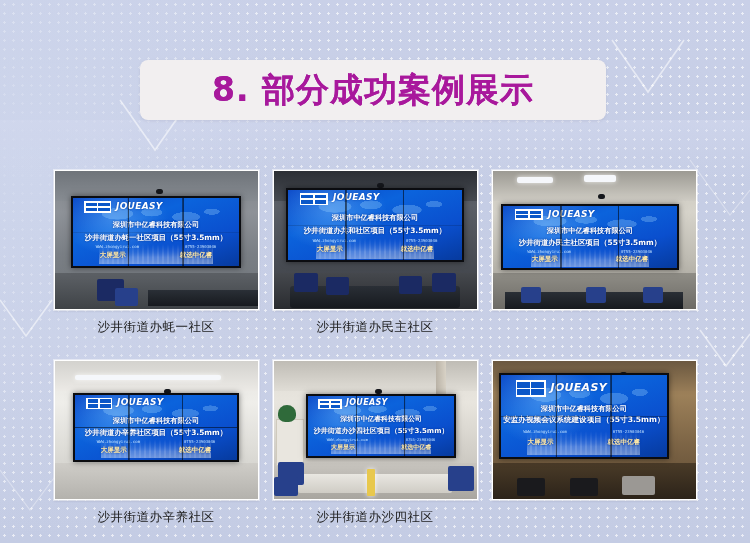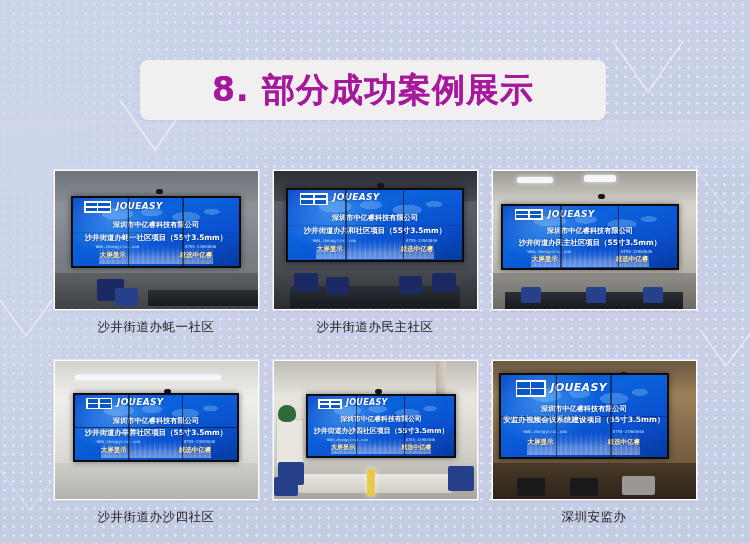--- a/index.html
+++ b/index.html
@@ -365,21 +365,21 @@
               <span>0755-23903046</span>
             </div>
             <div class="skyline"></div>
             <div class="scr-slogan" style="top:80%; font-size:6.5px;">
               <span>大屏显示</span>
               <span>就选中亿睿</span>
             </div>
           </div>
         </div>
       </div>
-      <div class="caption">沙井街道办沙四社区</div>
+      <div class="caption">沙井街道办辛养社区</div>
     </div>
 
     <div class="case">
       <div class="photo">
         <div class="room">
           <div class="wall" style="background:linear-gradient(180deg,#dedbd4 0%,#e8e5de 30%,#d2cfc8 65%,#bcb9b2 100%)"></div>
           <div class="ceiling" style="background:linear-gradient(180deg,#bfbcb5,#e0ddd6)"></div>
           <div class="floor" style="background:linear-gradient(180deg,#c8c5bf,#a8a59f)"></div>
           <div class="pillar" style="left:80%; top:0; width:5%; height:62%;"></div>
           <div class="shelf" style="left:1%; top:42%; width:14%; height:34%;"></div>
@@ -407,20 +407,21 @@
               <span>就选中亿睿</span>
             </div>
           </div>
           <div class="tbl" style="left:12%; bottom:4%; width:76%; height:14%; background:linear-gradient(180deg,#e9e7e1,#cfccc5); border-radius:2px;"></div>
           <div class="chair b" style="left:2%; bottom:10%; width:13%; height:17%;"></div>
           <div class="chair b" style="left:0%; bottom:2%; width:12%; height:14%;"></div>
           <div class="chair b" style="left:86%; bottom:6%; width:13%; height:18%;"></div>
           <div class="lamp" style="left:46%; bottom:2%; width:4%; height:20%; background:#e8c84d; border-radius:1px;"></div>
         </div>
       </div>
+      <div class="caption">沙井街道办沙四社区</div>
     </div>
 
     <div class="case">
       <div class="photo">
         <div class="room">
           <div class="wall" style="background:linear-gradient(180deg,#8a6f4e 0%,#9c8059 25%,#7d6546 60%,#5d4a32 100%)"></div>
           <div class="ceiling" style="background:linear-gradient(180deg,#6b5840,#977c57)"></div>
           <div class="floor" style="background:linear-gradient(180deg,#4a3b28,#2c2319)"></div>
           <div class="cam" style="left:63%; top:8%;"></div>
           <div class="vwall" style="left:3%; top:9%; width:84%; height:62%;">
@@ -443,16 +444,15 @@
             <div class="scr-slogan" style="top:78%; font-size:6.5px;">
               <span>大屏显示</span>
               <span>就选中亿睿</span>
             </div>
           </div>
           <div class="chair" style="left:12%; bottom:2%; width:14%; height:13%; background:#1a1a1d;"></div>
           <div class="chair" style="left:38%; bottom:2%; width:14%; height:13%; background:#1a1a1d;"></div>
           <div class="chair" style="left:64%; bottom:3%; width:16%; height:14%; background:#9b9894;"></div>
         </div>
       </div>
-      <div class="caption">深圳安监办</div>
     </div>
   </div>
 </div>
 
 </body></html>

